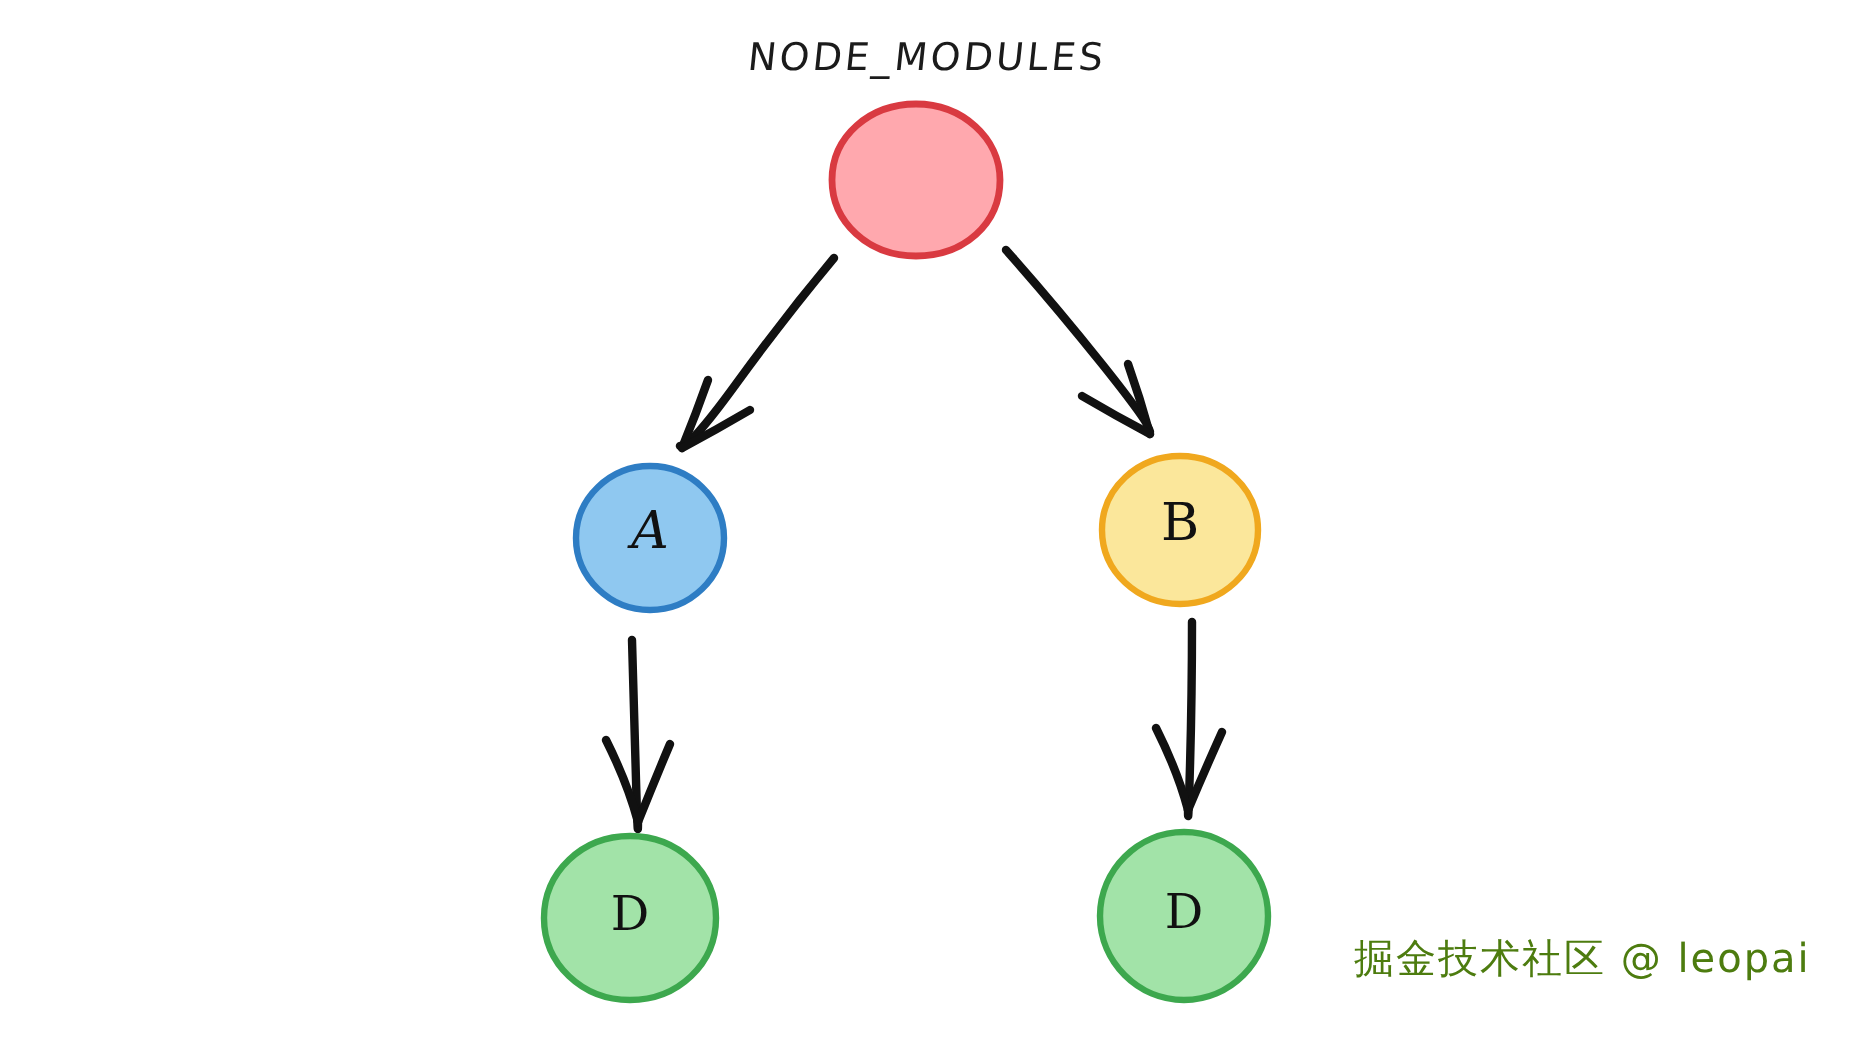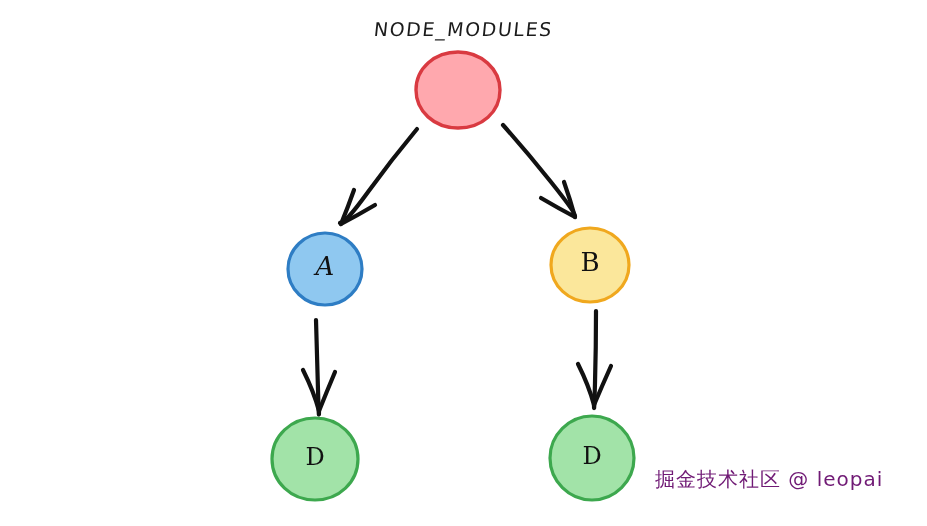--- a/index.html
+++ b/index.html
@@ -134,15 +134,15 @@
   <div class="node-label" id="label-root" style="font-size: 26px; left: 418px; top: 72.32px; width: 80px;"></div>
 
   <div class="node-label italic" id="label-a" style="font-size: 26px; left: 285px; top: 251.32px; width: 80px;">A</div>
 
   <div class="node-label" id="label-b" style="font-size: 26px; left: 550px; top: 247.32px; width: 80px;">B</div>
 
   <div class="node-label" id="label-d-left" style="font-size: 24px; left: 275px; top: 442.68px; width: 80px;">D</div>
 
   <div class="node-label" id="label-d-right" style="font-size: 24px; left: 552px; top: 441.68px; width: 80px;">D</div>
 
-  <div class="watermark" style="left: 655px; top: 466px; color: #701a75;">掘金技术社区 @ leopai</div>
+  <div class="watermark" style="left: 677px; top: 466px; color: #4d7c0f;">掘金技术社区 @ leopai</div>
 
 </div>
 
 </body></html>

